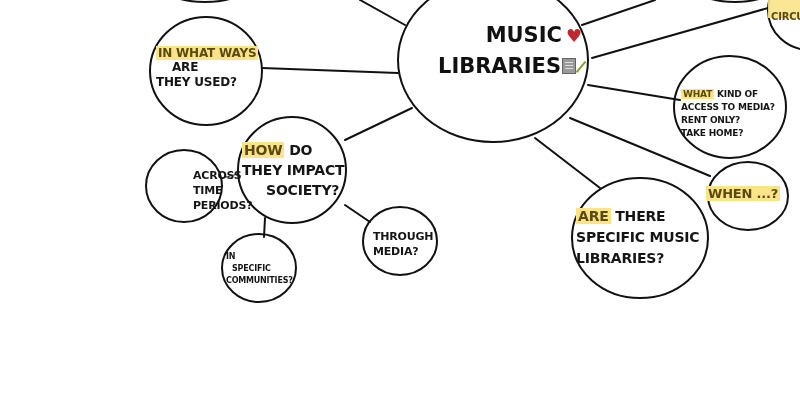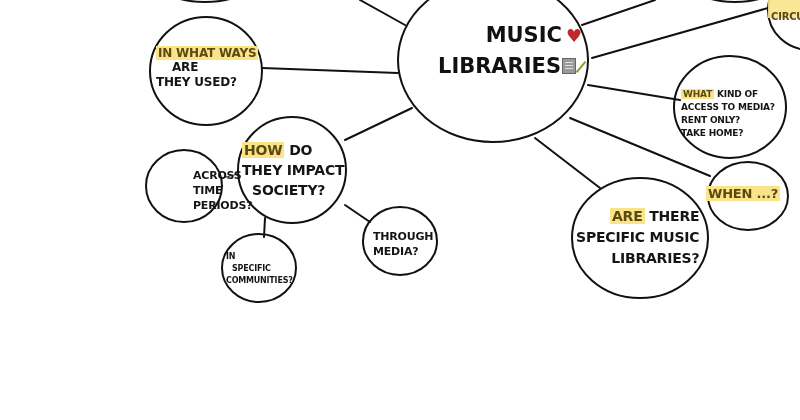--- a/index.html
+++ b/index.html
@@ -58,21 +58,21 @@
 
 <div class="node-text" style="left:156px; top:46px; font-size:12px;">
   <div><span class="hl">IN WHAT WAYS</span></div>
   <div style="padding-left:16px;">ARE</div>
   <div>THEY USED?</div>
 </div>
 
 <div class="node-text" style="left:242px; top:140px; font-size:14px; line-height:20px;">
   <div><span class="hl">HOW</span><span> DO</span></div>
   <div>THEY IMPACT</div>
-  <div style="padding-left:10px;">SOCIETY?</div>
+  <div style="padding-left:24px;">SOCIETY?</div>
 </div>
 
 <div class="node-text" style="left:159px; top:168px; font-size:11px; line-height:15px;margin-left:34px;">
   <div>ACROSS</div>
   <div>TIME</div>
   <div>PERIODS?</div>
 </div>
 
 <div class="node-text" style="left:226px; top:251px; font-size:8px; line-height:12px;">
   <div style="">IN</div>
@@ -89,21 +89,21 @@
   <div><span class="hl">WHAT</span><span> KIND OF</span></div>
   <div>ACCESS TO MEDIA?</div>
   <div>RENT ONLY?</div>
   <div>TAKE HOME?</div>
 </div>
 
 <div class="node-text" style="left:706px; top:186px; font-size:13px;">
   <span class="hl">WHEN ...?</span>
 </div>
 
-<div class="node-text" style="left:576px; top:206px; font-size:14px; line-height:21px; text-align:right;">
+<div class="node-text" style="left:576px; top:206px; font-size:14px; line-height:21px; text-align:left;">
   <div><span class="hl">ARE</span><span> THERE</span></div>
   <div>SPECIFIC MUSIC</div>
   <div>LIBRARIES?</div>
 </div>
 
 <div class="node-text" style="left:771px; top:11px; font-size:10px; color:#5a4a10;text-align:center;">
   <span>CIRCU</span>
 </div>
 
 </body></html>

